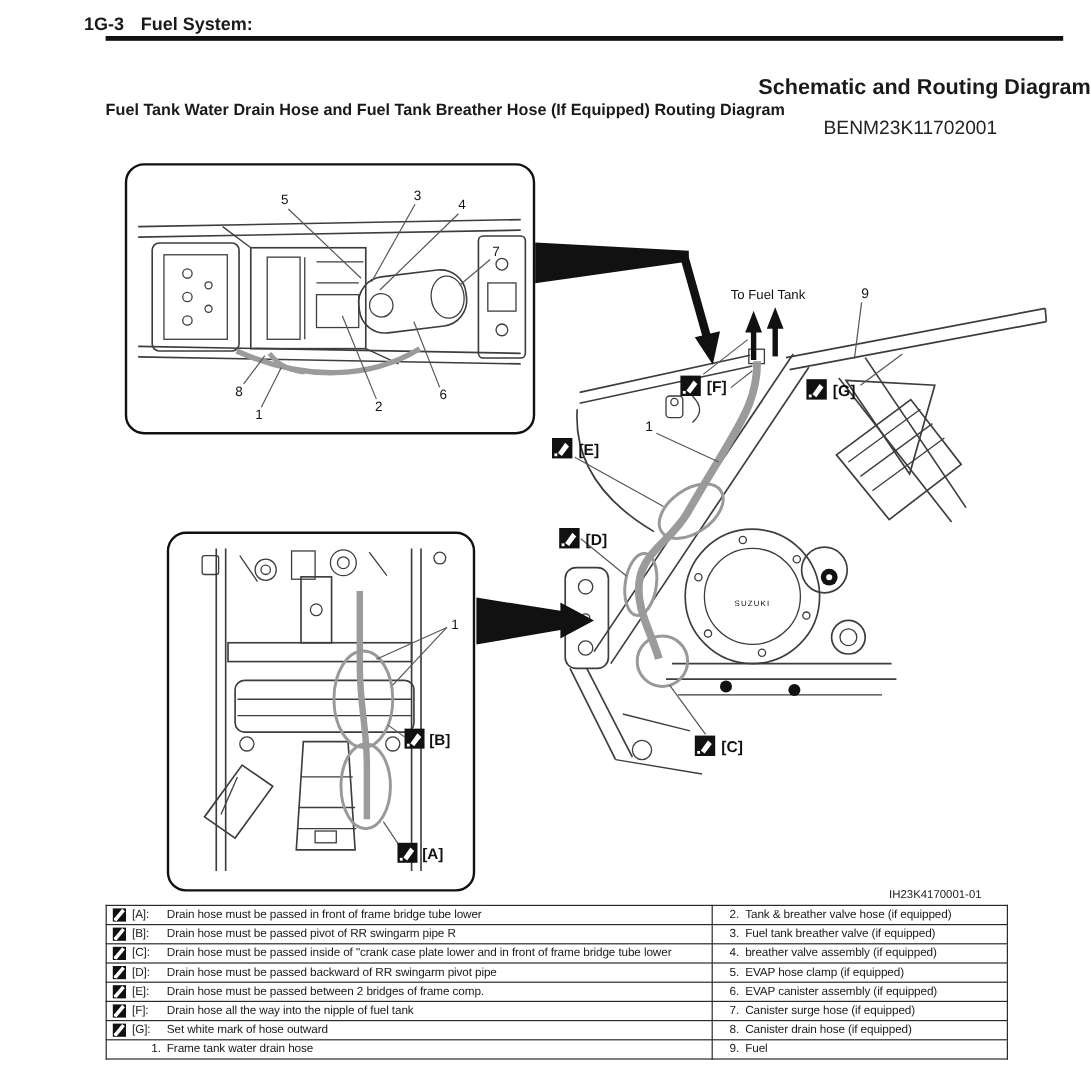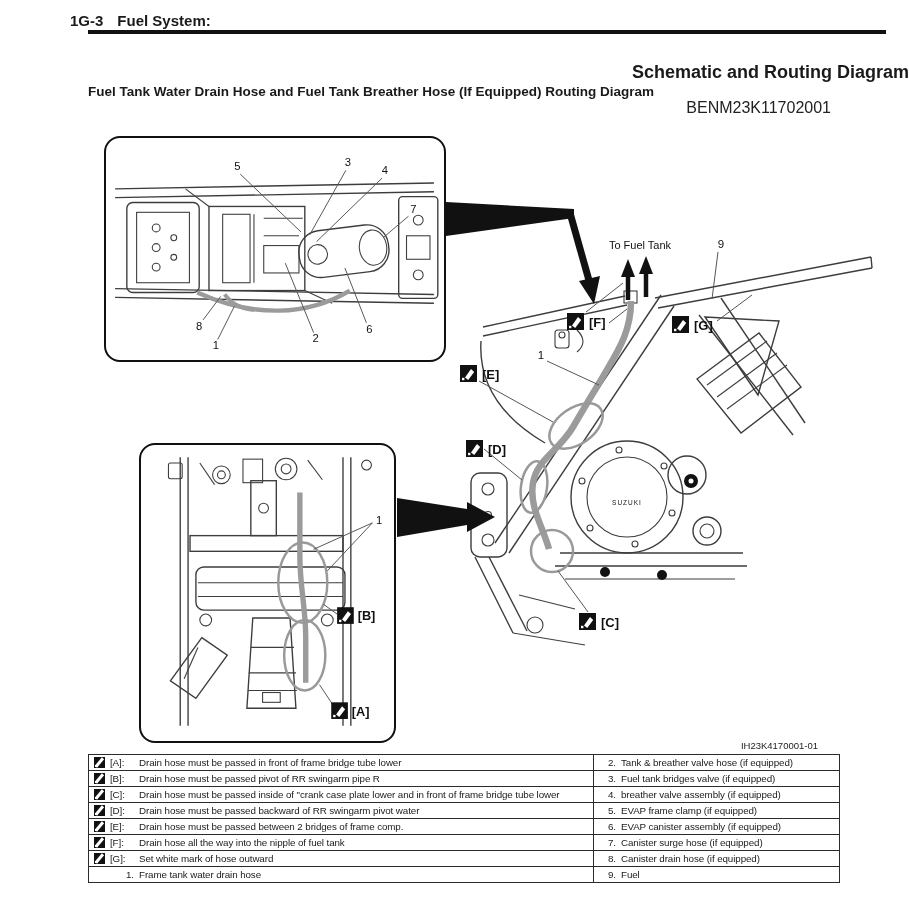--- a/index.html
+++ b/index.html
@@ -324,21 +324,21 @@
     <td class="lcol">
           <div class="cell">
       <span class="tbl-icon"></span>
       <span class="key">[B]:</span>
       <span>Drain hose must be passed pivot of RR swingarm pipe R</span>
           </div>
         </td>
     <td class="rcol">
           <div class="cell">
       <span class="rkey">3.</span>
-      <span>Fuel tank bridges valve (if equipped)</span>
+      <span>Fuel tank breather valve (if equipped)</span>
           </div>
         </td>
   </tr>
   <tr>
     <td class="lcol">
           <div class="cell">
       <span class="tbl-icon"></span>
       <span class="key">[C]:</span>
       <span>Drain hose must be passed inside of "crank case plate lower and in front of frame bridge tube lower</span>
           </div>
@@ -348,27 +348,27 @@
       <span class="rkey">4.</span>
       <span>breather valve assembly (if equipped)</span>
           </div>
         </td>
   </tr>
   <tr>
     <td class="lcol">
           <div class="cell">
       <span class="tbl-icon"></span>
       <span class="key">[D]:</span>
-      <span>Drain hose must be passed backward of RR swingarm pivot water</span>
+      <span>Drain hose must be passed backward of RR swingarm pivot pipe</span>
           </div>
         </td>
     <td class="rcol">
           <div class="cell">
       <span class="rkey">5.</span>
-      <span>EVAP frame clamp (if equipped)</span>
+      <span>EVAP hose clamp (if equipped)</span>
           </div>
         </td>
   </tr>
   <tr>
     <td class="lcol">
           <div class="cell">
       <span class="tbl-icon"></span>
       <span class="key">[E]:</span>
       <span>Drain hose must be passed between 2 bridges of frame comp.</span>
           </div>

